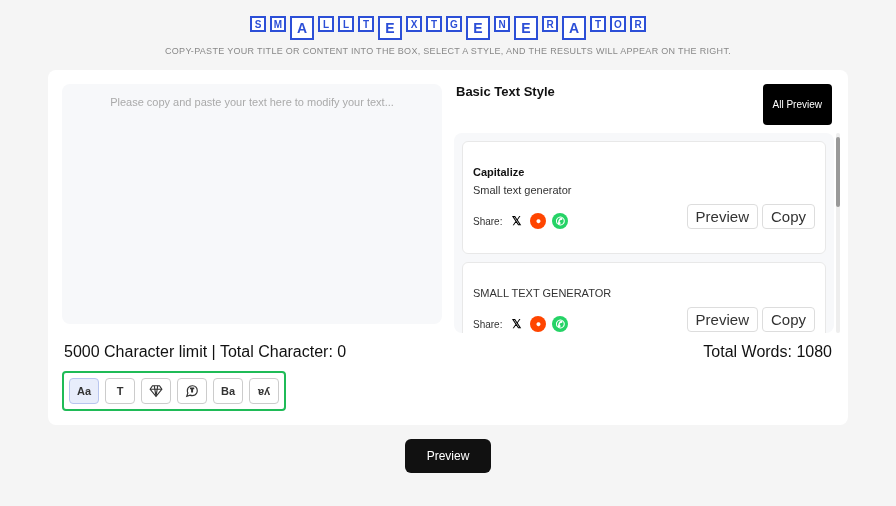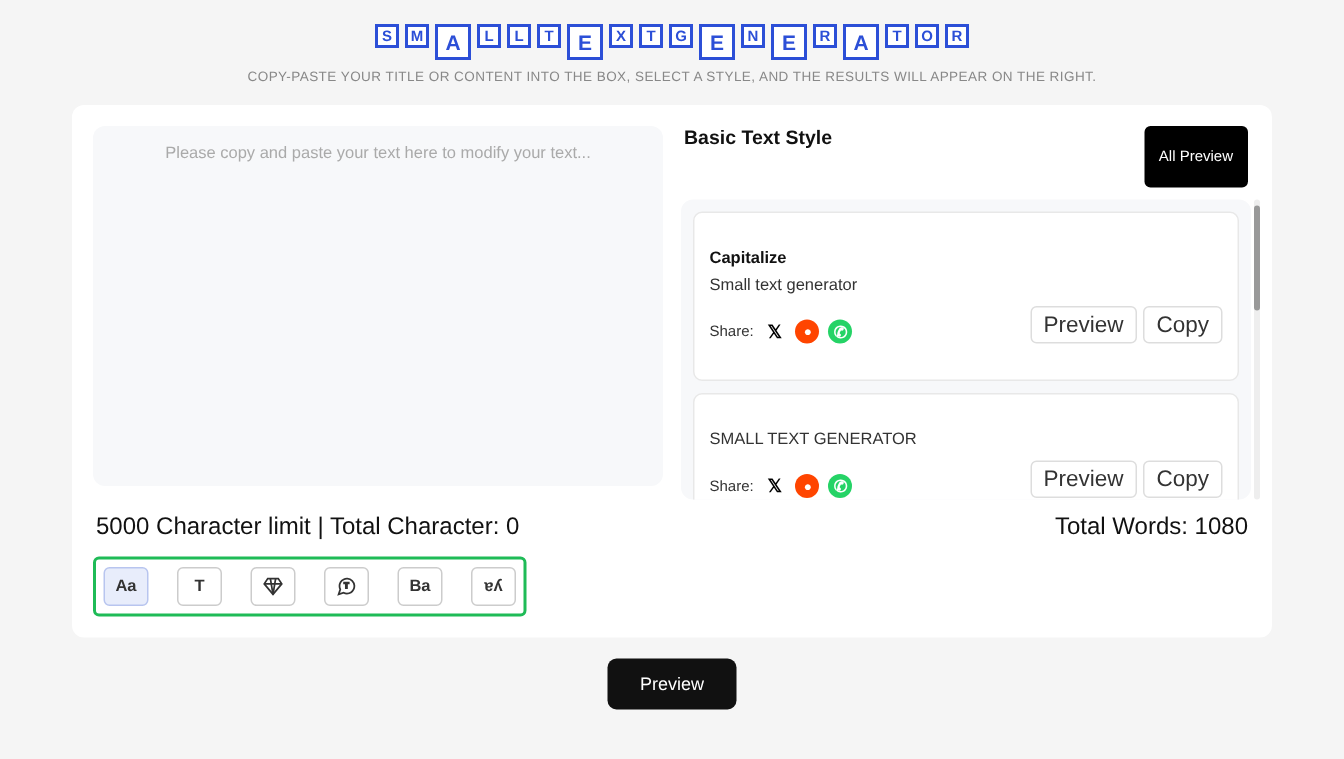--- a/index.html
+++ b/index.html
@@ -42,21 +42,21 @@
     .icon-whatsapp { background: #25d366; color: #fff; font-size: 11px; }
     .btn-group { display: flex; gap: 4px; }
     .small-btn { background: #fff; border: 1px solid #ddd; border-radius: 4px; padding: 3px 8px; font-size: 15px; cursor: pointer; color: #333; }
     
     .style-card.partial { padding: 6px 10px 0; font-style: italic; }
     .style-card.partial .style-name { margin-bottom: 0; }
     
     .stats-row { display: flex; justify-content: space-between; font-size: 16px; color: #111; margin-top: 10px; padding: 0 2px; }
     
     .toolbar-wrap { margin-top: 10px; }
-    .toolbar { display: inline-flex; gap: 19px; border: 2px solid #1fbb57; border-radius: 4px; padding: 5px; }
+    .toolbar { display: inline-flex; gap: 6px; border: 2px solid #1fbb57; border-radius: 4px; padding: 5px; }
     .tool-btn { width: 30px; height: 26px; border: 1px solid #ccc; border-radius: 4px; background: #fff; display: flex; align-items: center; justify-content: center; font-size: 11px; font-weight: 700; color: #333; cursor: pointer; }
     .tool-btn.active { background: #e8edfb; border-color: #b8c5ef; }
     .tool-btn svg { width: 14px; height: 14px; }
     
     .download-row { text-align: center; margin-top: 14px; }
     .download-btn { background: #111; color: #fff; border: none; border-radius: 6px; padding: 10px 22px; font-size: 12px; cursor: pointer; }
   </style>
 </head>
 <body>
 

